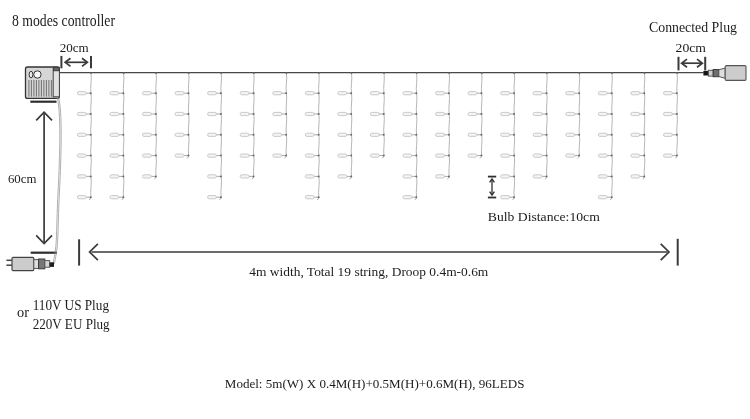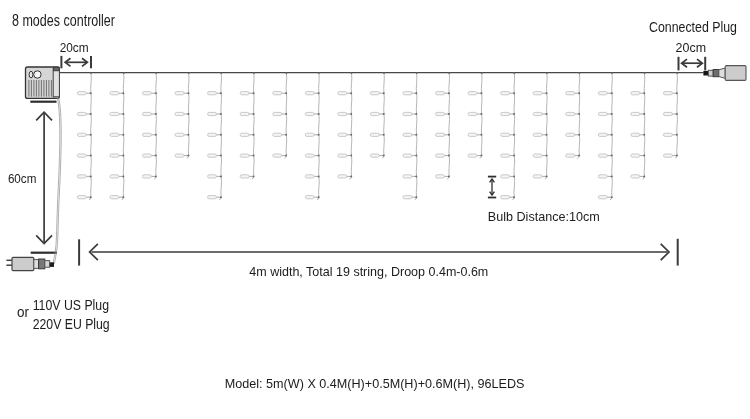--- a/index.html
+++ b/index.html
@@ -1,17 +1,17 @@
 <!DOCTYPE html>
 <html><head>
 <meta charset="utf-8">
 <style>
   html,body { margin:0; padding:0; background:#ffffff; }
   #canvas { position:relative; width:750px; height:419px; background:#ffffff;
-    font-family:Liberation Sans, sans-serif; }
+    font-family:Liberation Serif, serif; }
 </style>
 </head>
 <body>
 <div id="canvas">
 <svg width="750" height="419" viewBox="0 0 750 419">
 
 <rect x="0" y="0" width="750" height="419" fill="#ffffff"></rect>
 
 <text x="12" y="26" font-size="16" fill="#1c1c1c" textLength="103" lengthAdjust="spacingAndGlyphs">8 modes controller</text>
 

